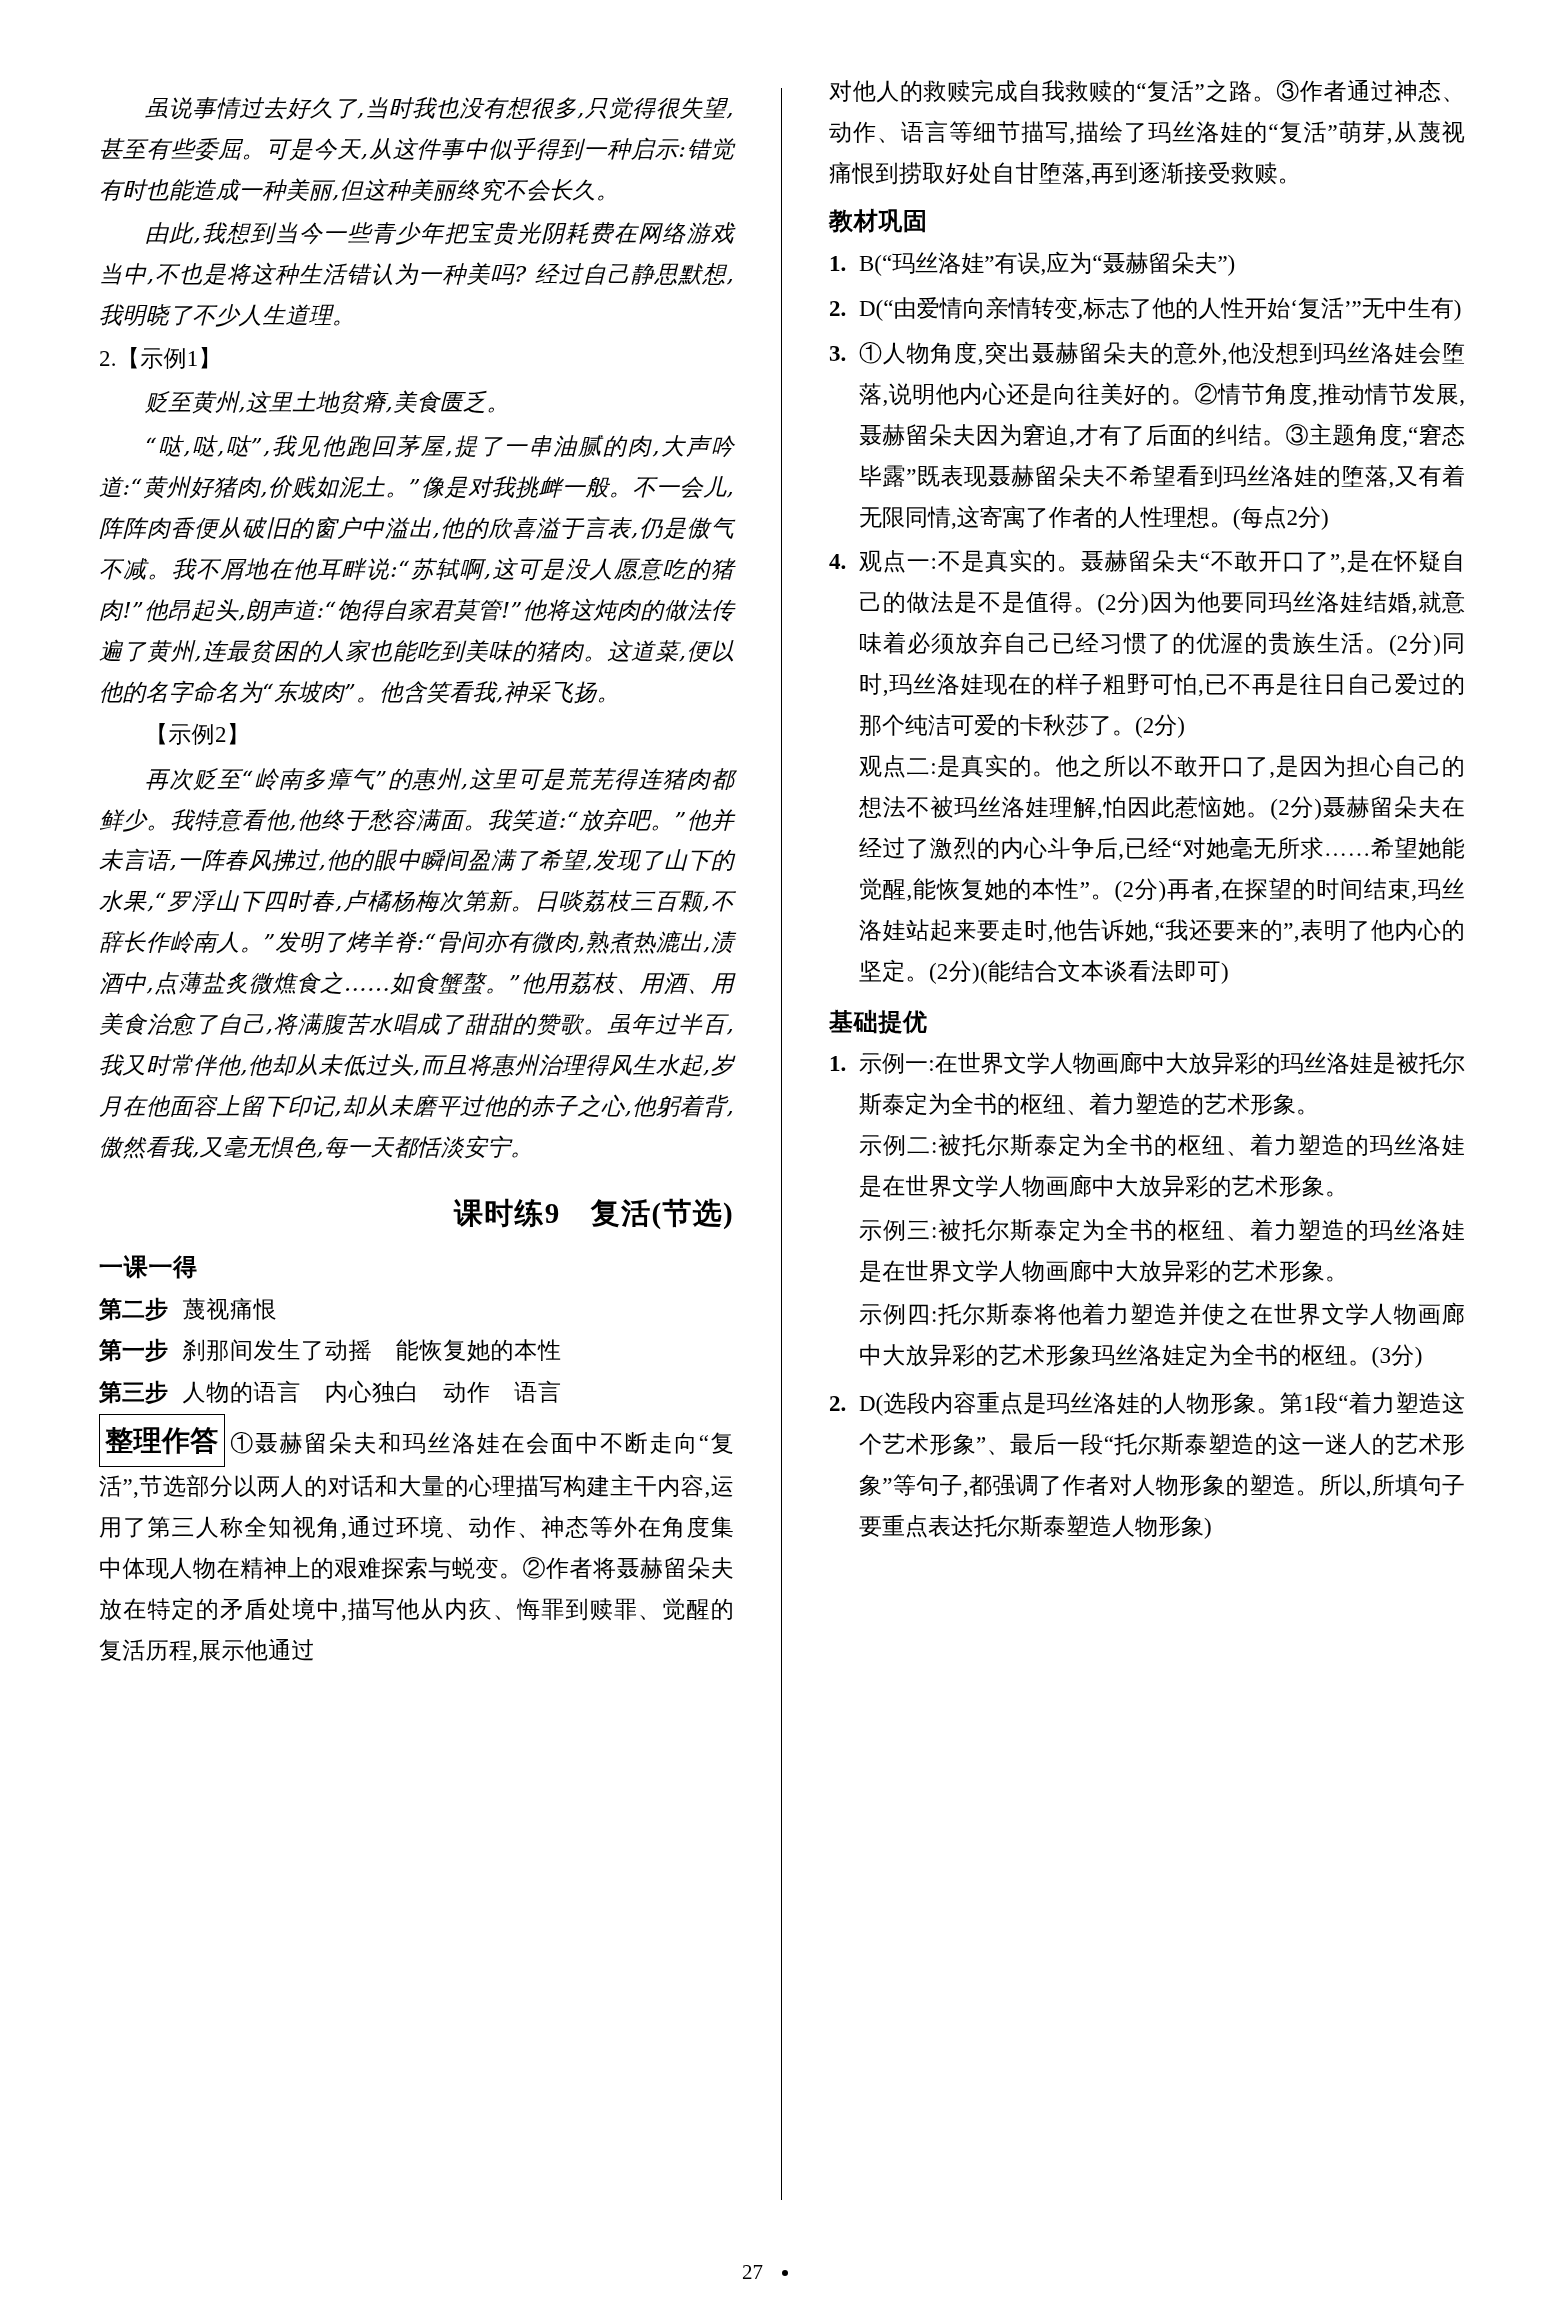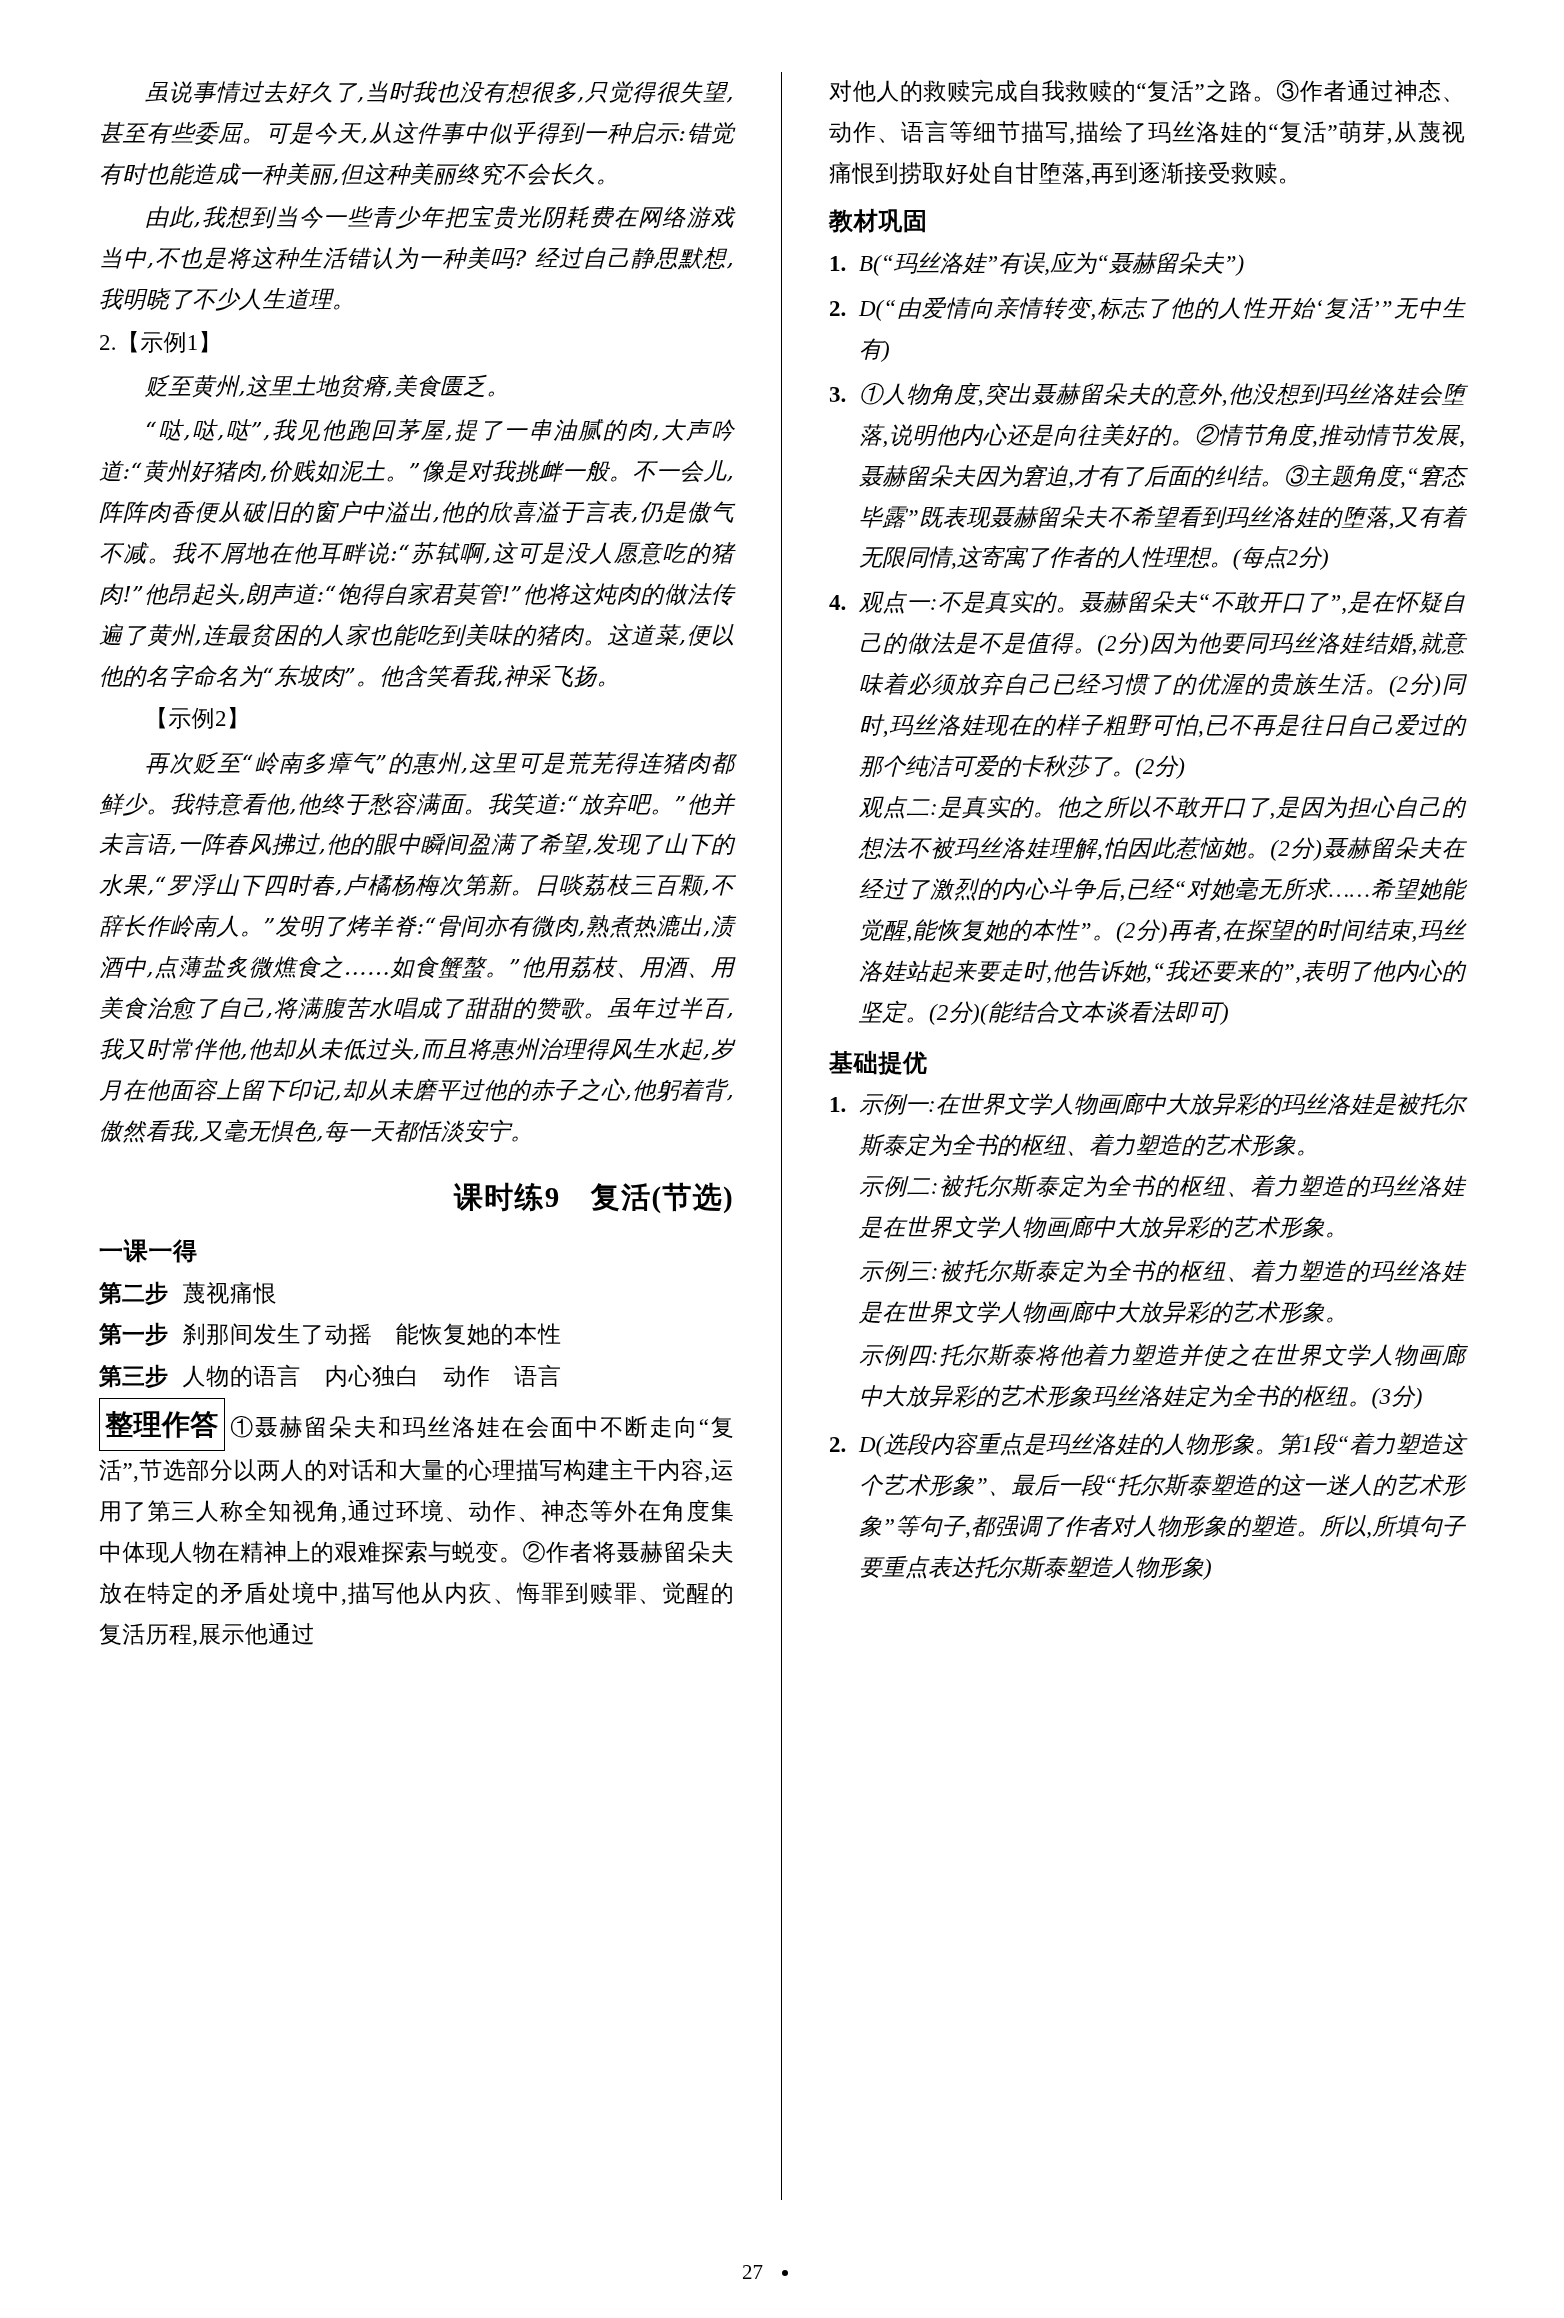--- a/index.html
+++ b/index.html
@@ -24,20 +24,21 @@
     height: 2128px;
     gap: 0;
   }
   .col {
     width: 50%;
     box-sizing: border-box;
   }
   .col-left {
     padding-right: 47px;
     border-right: 1.3px solid #000;
+    margin-top: 16px;
   }
   .col-right {
     padding-left: 47px;
   }
   .p {
     font-size: 23px;
     line-height: 1.78;
     text-align: justify;
     margin: 0 0 2.6px 0;
     letter-spacing: 0.3px;
@@ -95,21 +96,20 @@
     margin-bottom: 4px;
   }
   .numlist > li .num {
     width: 30px;
     flex: 0 0 30px;
     font-weight: bold;
   }
   .numlist > li .body {
     flex: 1;
     text-align: justify;
-    font-style: italic;
   }
   .sub-p {
     margin-top: 0;
   }
   .footer {
     position: absolute;
     left: 0;
     right: 16px;
     bottom: 34px;
     text-align: center;

